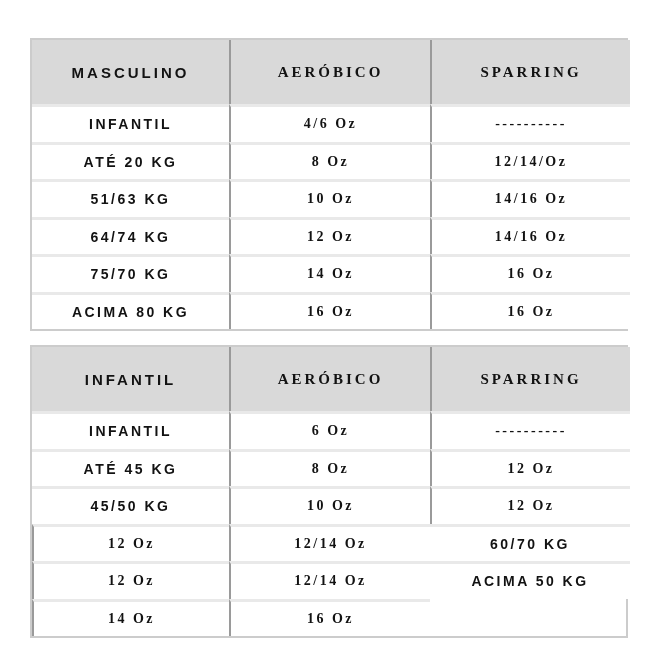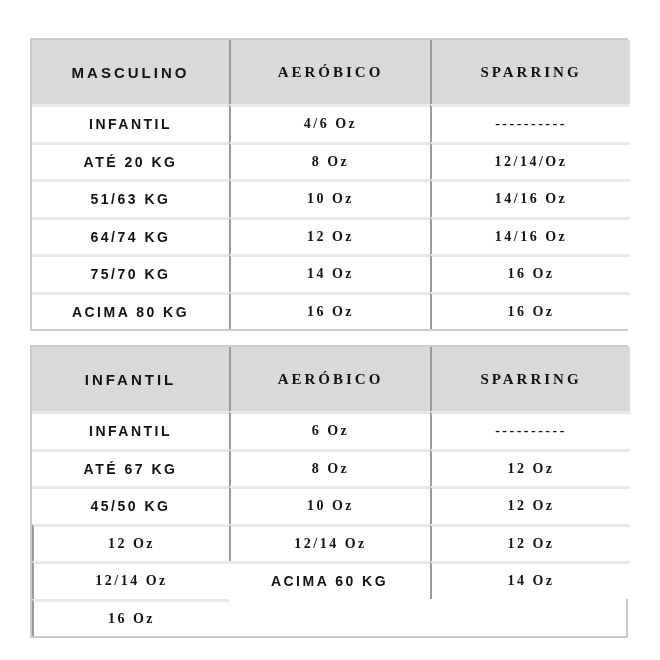--- a/index.html
+++ b/index.html
@@ -88,32 +88,33 @@
 
   <div class="tbl">
     <div class="cell head c1">INFANTIL</div>
     <div class="cell head c2">AERÓBICO</div>
     <div class="cell head c3">SPARRING</div>
 
     <div class="cell body c1">INFANTIL</div>
     <div class="cell body c2">6 Oz</div>
     <div class="cell body c3">----------</div>
 
-    <div class="cell body c1">ATÉ 67 KG</div>
+    <div class="cell body c1">ATÉ 45 KG</div>
     <div class="cell body c2">8 Oz</div>
     <div class="cell body c3">12 Oz</div>
 
     <div class="cell body c1">45/50 KG</div>
     <div class="cell body c2">10 Oz</div>
     <div class="cell body c3">12 Oz</div>
 
     <div class="cell body c2">12 Oz</div>
     <div class="cell body c3">12/14 Oz</div>
 
+    <div class="cell body c1">60/70 KG</div>
     <div class="cell body c2">12 Oz</div>
     <div class="cell body c3">12/14 Oz</div>
 
-    <div class="cell body c1">ACIMA 60 KG</div>
+    <div class="cell body c1">ACIMA 50 KG</div>
     <div class="cell body c2">14 Oz</div>
     <div class="cell body c3">16 Oz</div>
   </div>
 
 </div>
 
 </body></html>

